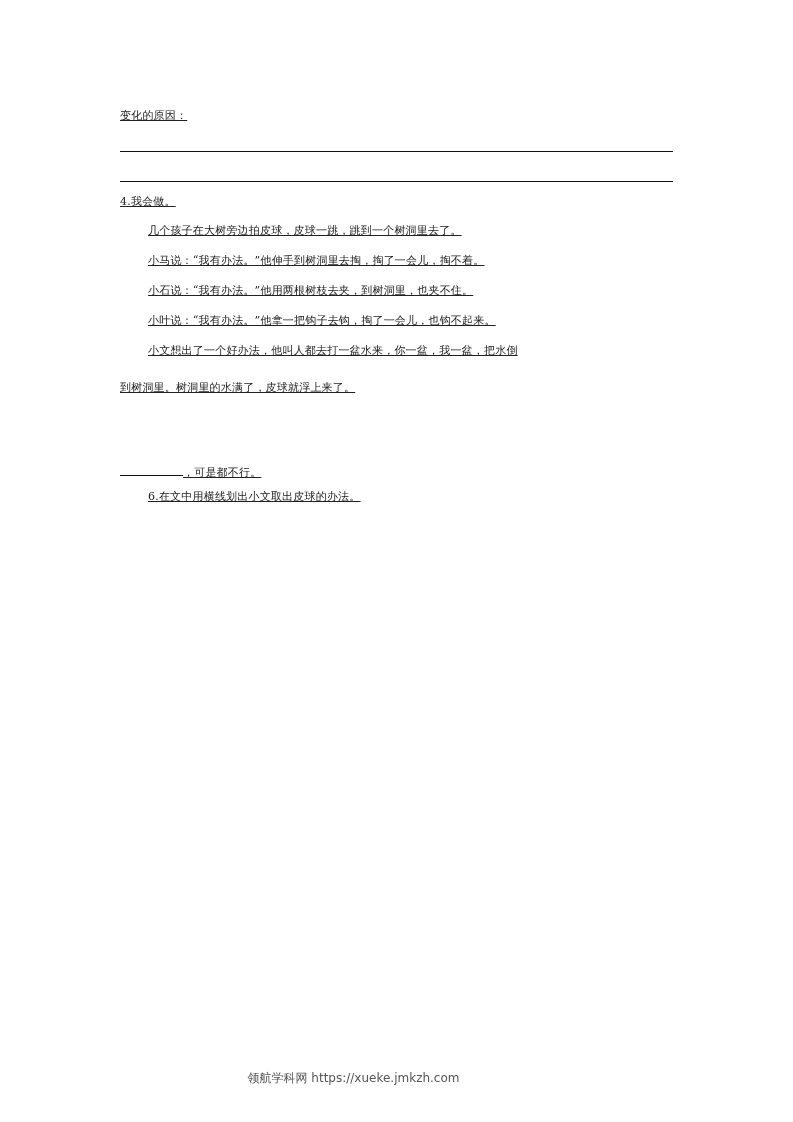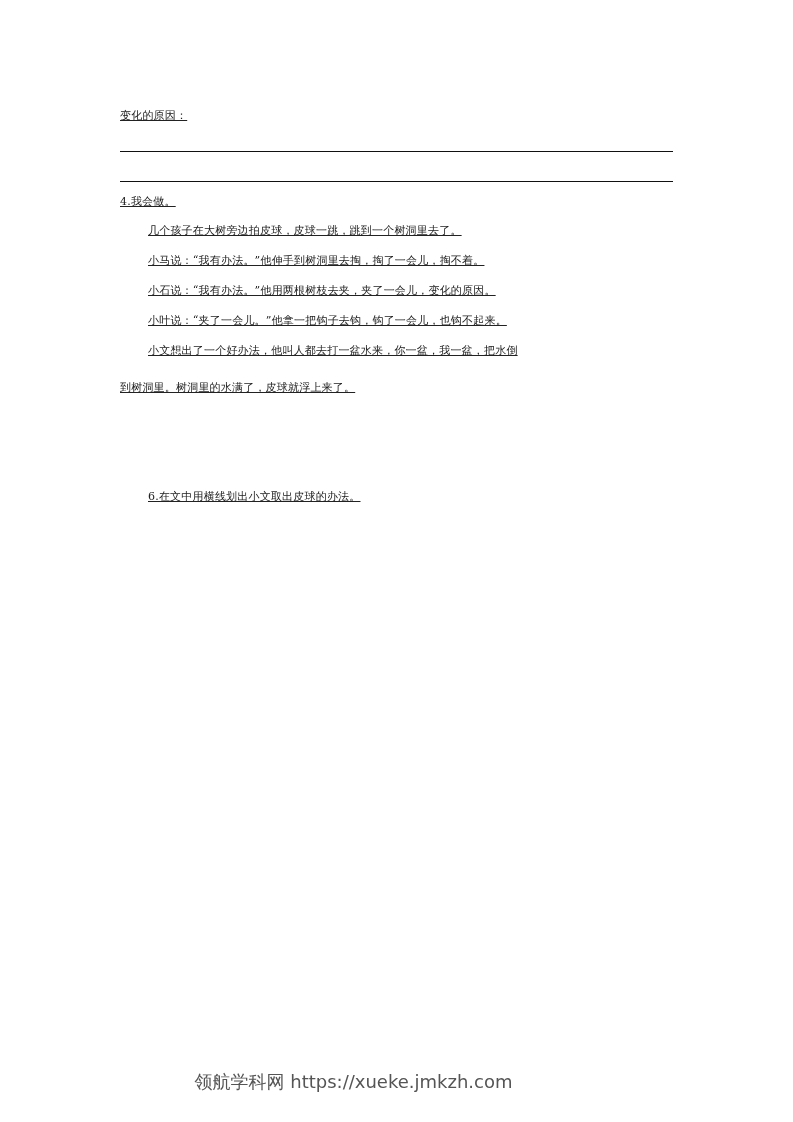--- a/index.html
+++ b/index.html
@@ -4,38 +4,41 @@
 <style>
   html, body { margin: 0; padding: 0; background: #ffffff; }
   body { width: 793px; height: 1122px; position: relative; overflow: hidden;
          font-family: "DejaVu Serif", "Liberation Serif", serif; color: #222; }
   .page { position: absolute; left: 0; top: 0; width: 793px; height: 1122px; }
   .line { position: absolute; left: 120px; font-size: 11px; line-height: 20px; white-space: nowrap; letter-spacing: 0.2px; text-decoration: underline; }
   .indent { left: 148px; }
   .rule { position: absolute; left: 120px; width: 553px; height: 0; border-top: 1.3px solid #111; }
   .blank { display: inline-block; border-bottom: 1.3px solid #111; height: 16px; vertical-align: baseline; }
   .footer { position: absolute; top: 1070px; left: 0; width: 707px; text-align: center;
-            font-family: "DejaVu Sans", "Liberation Sans", sans-serif; font-size: 18px; color: #555; }
+            font-family: "DejaVu Sans", "Liberation Sans", sans-serif; font-size: 12px; color: #555; }
 </style>
 </head>
 <body>
 
 <div class="page">
 
   <div class="line" style="top:106px;">变化的原因：</div>
   <div class="rule" style="top:151px;"></div>
   <div class="rule" style="top:181px;"></div>
 
   <div class="line" style="top:192px;">4.我会做。</div>
 
   <div class="line indent" style="top:221px;">几个孩子在大树旁边拍皮球，皮球一跳，跳到一个树洞里去了。</div>
   <div class="line indent" style="top:251px;">小马说：“我有办法。”他伸手到树洞里去掏，掏了一会儿，掏不着。</div>
-  <div class="line indent" style="top:281px;">小石说：“我有办法。”他用两根树枝去夹，夹了一会儿，变化的原因。</div>
-  <div class="line indent" style="top:311px;">小叶说：“夹了一会儿。”他拿一把钩子去钩，钩了一会儿，也钩不起来。</div>
+  <div class="line indent" style="top:281px;">小石说：“我有办法。”他用两根树枝去夹，到树洞里，也夹不住。</div>
+  <div class="line indent" style="top:311px;">小叶说：“我有办法。”他拿一把钩子去钩，掏了一会儿，也钩不起来。</div>
   <div class="line indent" style="top:341px;">小文想出了一个好办法，他叫人都去打一盆水来，你一盆，我一盆，把水倒</div>
   <div class="line" style="top:370px;margin-top:8px;">到树洞里。树洞里的水满了，皮球就浮上来了。</div>
 
 
+  <div class="line" style="top:459px;">
+    <span class="blank" style="width:63px;"></span><span>，可是都不行。</span>
+  </div>
 
   <div class="line indent" style="top:487px;">6.在文中用横线划出小文取出皮球的办法。</div>
 
   <div class="footer">领航学科网 https://xueke.jmkzh.com</div>
 </div>
 
 </body></html>

